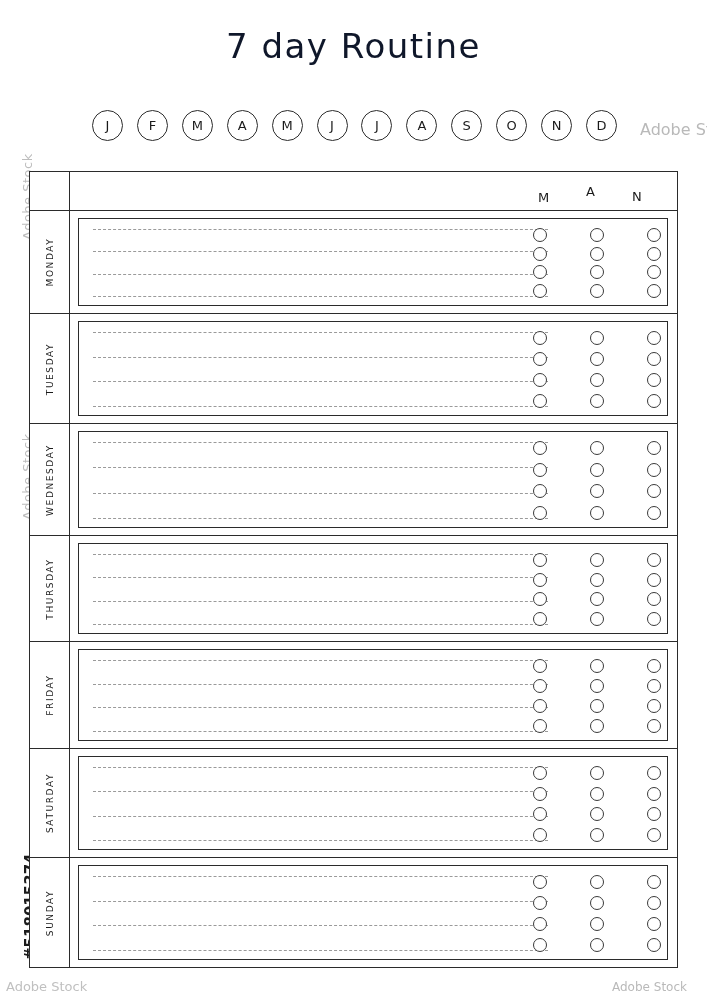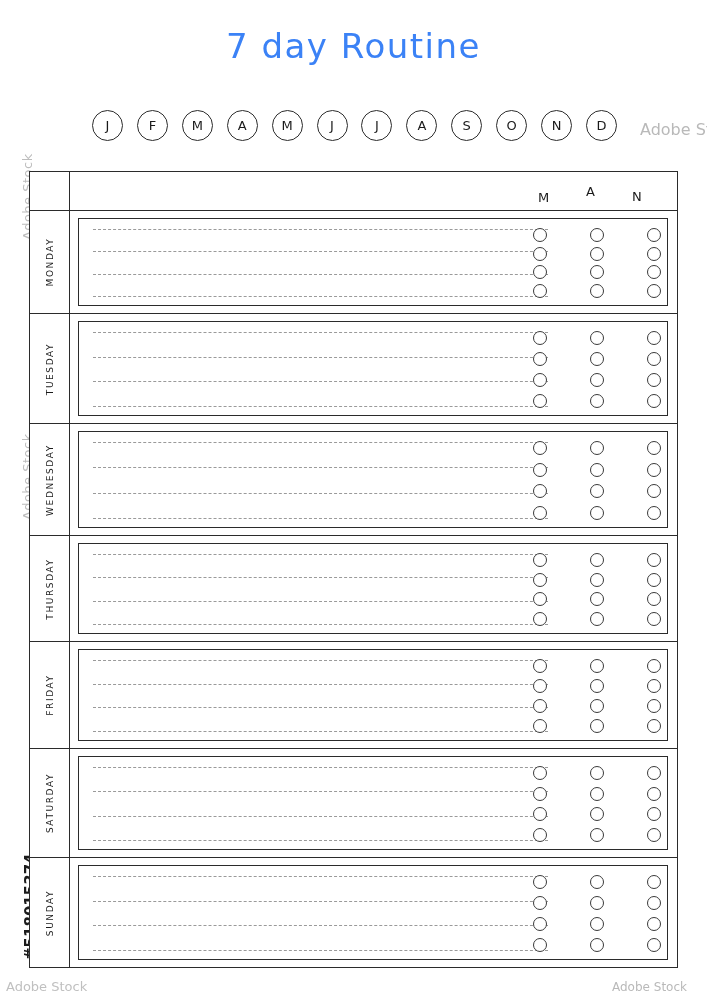--- a/index.html
+++ b/index.html
@@ -61,21 +61,21 @@
     width: 707px; height: 1000px;
   }
 
   .title {
     position: absolute;
     left: 0; top: 26px;
     width: 707px;
     text-align: center;
     font-size: 34px;
     letter-spacing: 1.5px;
-    color: #3b82f6;
+    color: #0f172a;
     font-weight: 400;
     font-family: "DejaVu Sans", sans-serif;
   }
 
   
   .months {
     position: absolute;
     left: 92px;
     top: 110px;
     width: 525px;

